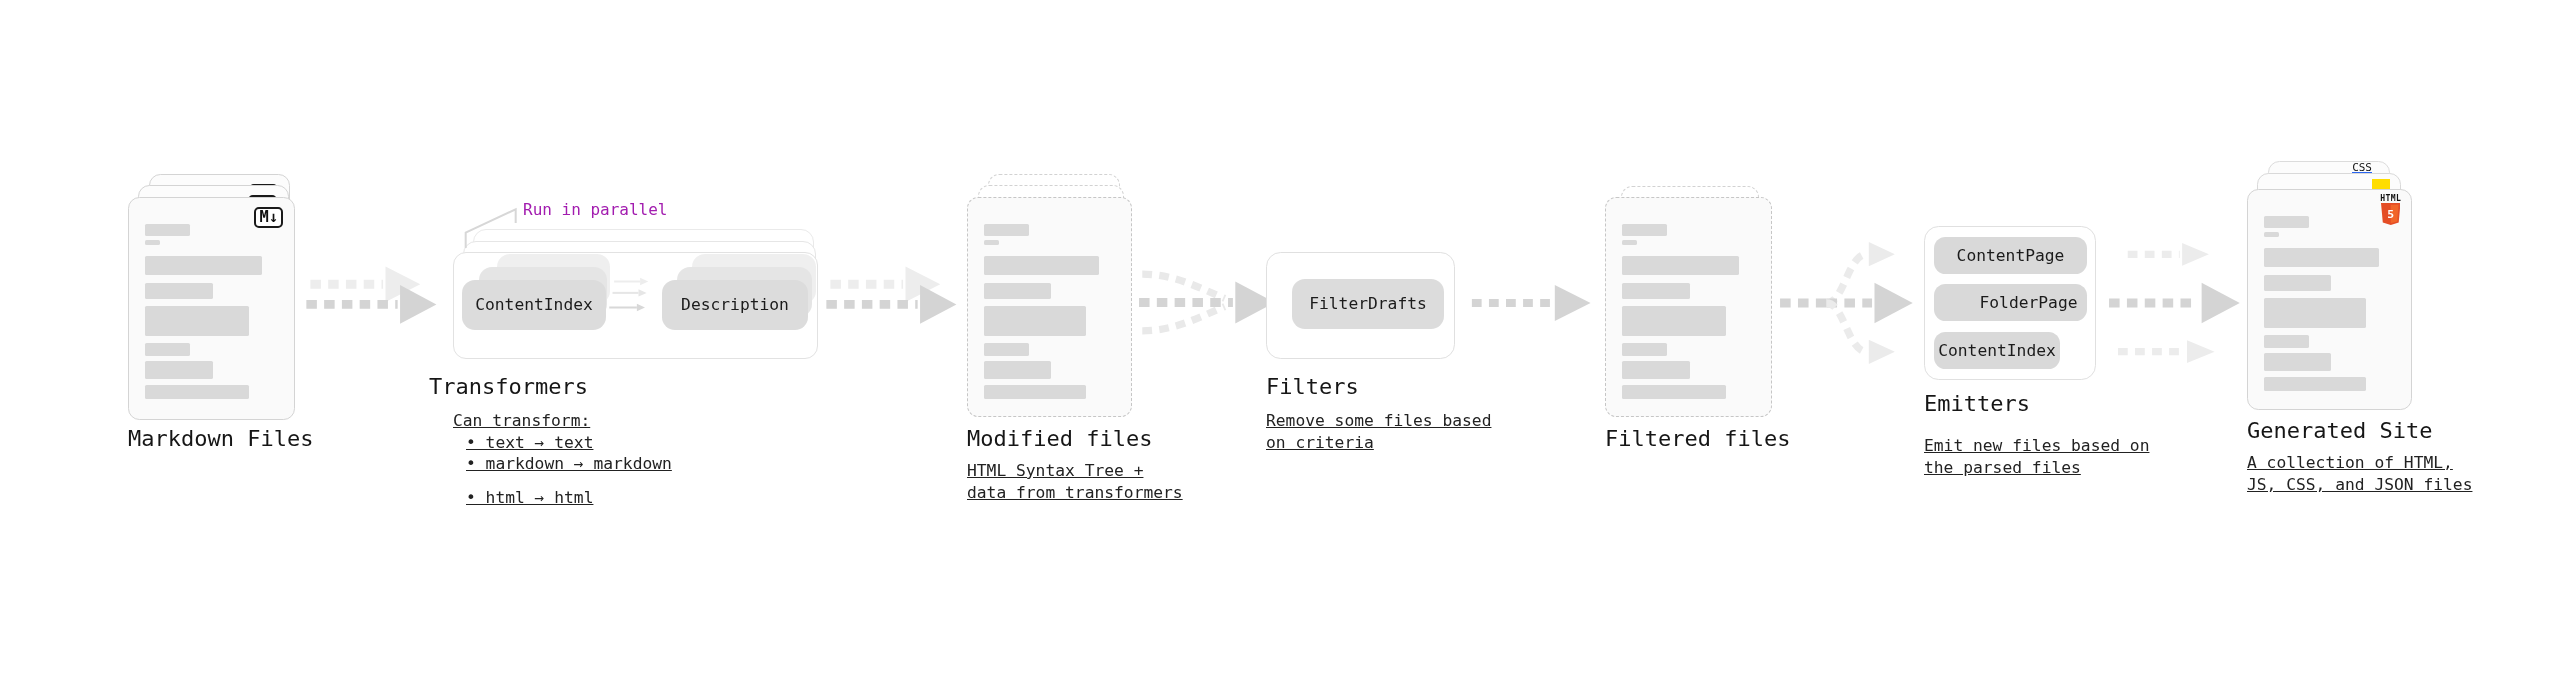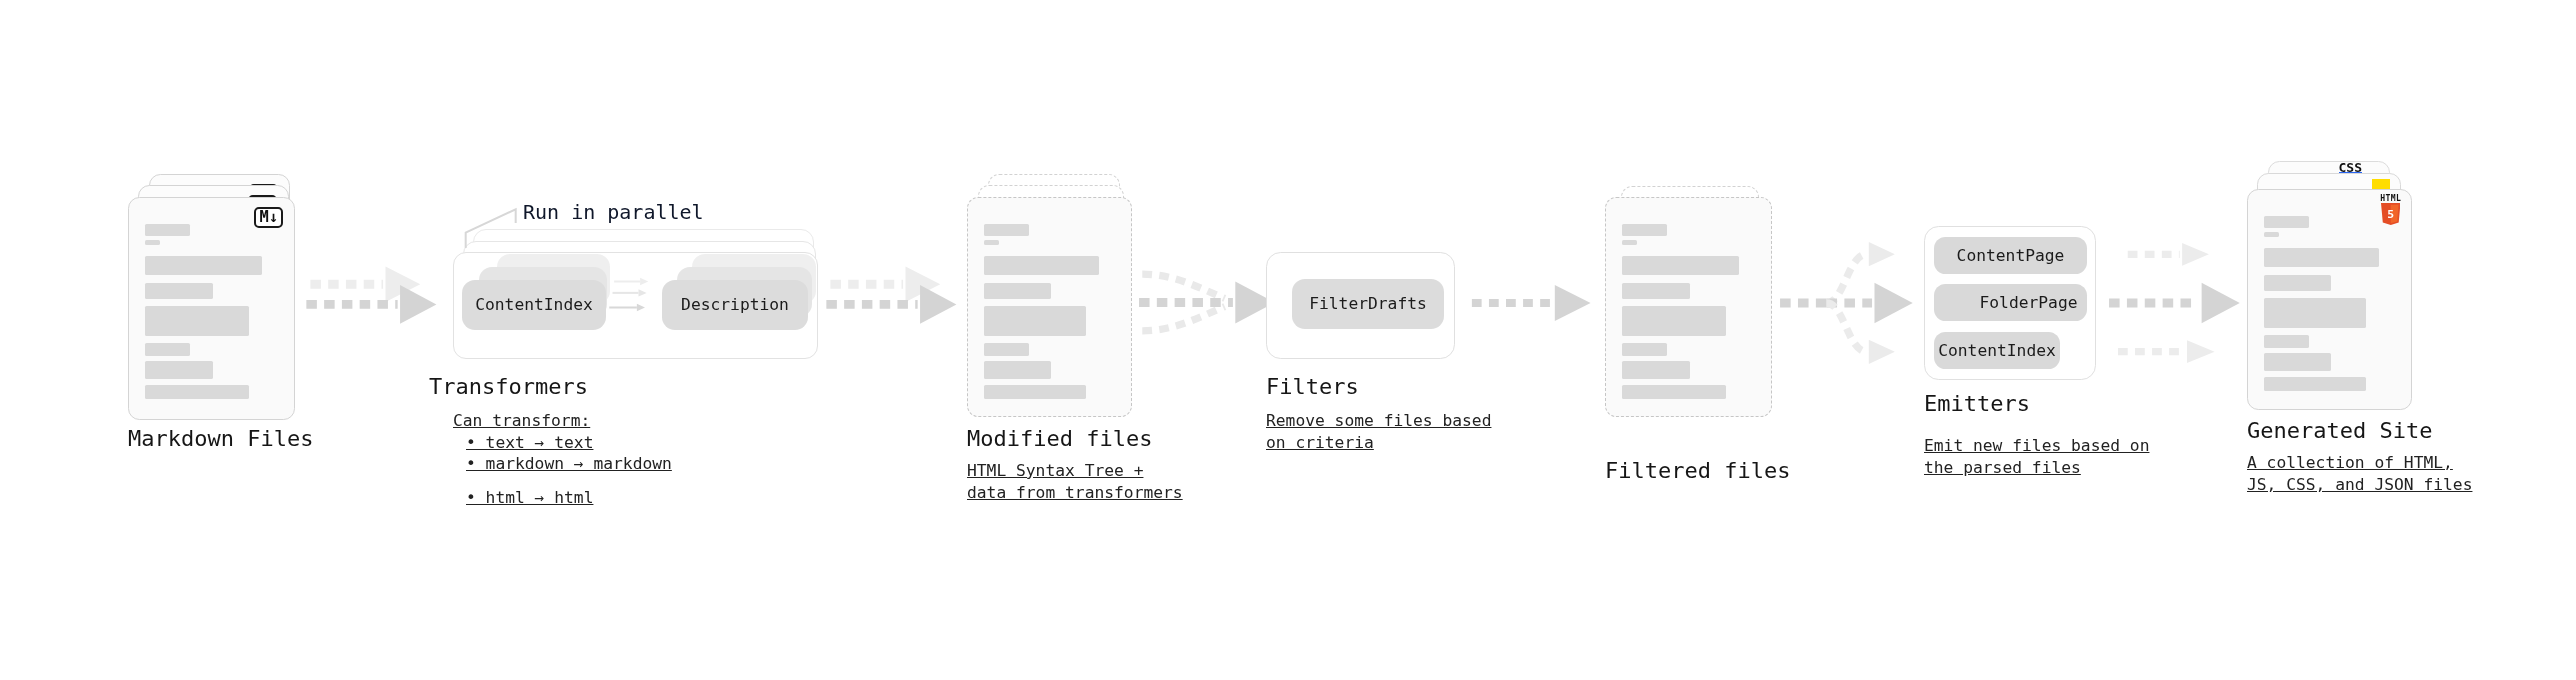--- a/index.html
+++ b/index.html
@@ -18,41 +18,41 @@
   .b3{width:88%;height:19.5px;margin-bottom:7.3px;}
   .b4{width:51%;height:16.3px;margin-bottom:7.3px;}
   .b5{width:78%;height:30px;margin-bottom:7.3px;}
   .b6{width:34%;height:12.2px;margin-bottom:4.9px;}
   .b7{width:51%;height:18px;margin-bottom:6.5px;}
   .b8{width:78%;height:14px;}
 
   
   .md-badge{position:absolute;top:9px;right:10.6px;border:2.4px solid #1a1a1a;border-radius:4.9px;
             background:#fff;font-weight:bold;font-size:15.4px;line-height:17px;padding:0 3.3px;color:#111;}
-  .css-badge{position:absolute;top:2.4px;right:27px;font-size:13px;font-weight:bold;color:#111;
+  .css-badge{position:absolute;top:2.4px;right:17px;font-size:11px;font-weight:normal;color:#111;
              border-bottom:3.3px solid var(--accent-css-blue,#2965f1);padding-bottom:0.8px;line-height:7.3px;}
   .js-badge{position:absolute;top:4.9px;right:9.8px;width:18.7px;height:10.6px;background:var(--accent-js-yellow,#ffdd00);}
   .html5-badge{position:absolute;top:4.1px;right:8.1px;width:24.4px;text-align:center;}
   .html5-word{font-size:8.1px;font-weight:bold;letter-spacing:0.4px;color:#111;line-height:9px;}
 
   
   .tbox{position:absolute;background:#ffffff;border:1.6px solid #e2e2e2;border-radius:13px;box-sizing:border-box;}
   .tbox.g1{border-color:#e6e6e6;}
   .tbox.g2{border-color:#eaeaea;}
   .pill{position:absolute;background:#dcdcdc;border-radius:13px;font-size:16.3px;color:#1b1b1b;
         text-align:center;box-sizing:border-box;}
   .pill.g1{background:#e5e5e5;}
   .pill.g2{background:#efefef;}
   .pill.h62{height:50px;line-height:50px;}
   .pill.h45{height:37px;line-height:37px;border-radius:11.4px;background:#d9d9d9;}
 
   
   .title{position:absolute;font-size:22px;color:#161616;white-space:nowrap;}
   .caption{position:absolute;font-size:16.3px;line-height:22px;color:#222;white-space:pre-line;text-decoration:underline;}
-  .note{position:absolute;font-size:20px;color:#0f172a;white-space:nowrap;}
+  .note{position:absolute;font-size:16px;color:#a21caf;white-space:nowrap;}
   svg{position:absolute;display:block;}
 </style>
 </head>
 <body>
 
 <div class="canvas">
 
   <div>
     <div class="card ghost" style="left:149px;top:174px;width:141px;height:223px;">
       <div class="md-badge">M↓</div>
@@ -171,21 +171,21 @@
         <div class="bar b1"></div>
         <div class="bar b2"></div>
         <div class="bar b3"></div>
         <div class="bar b4"></div>
         <div class="bar b5"></div>
         <div class="bar b6"></div>
         <div class="bar b7"></div>
         <div class="bar b8"></div>
       </div>
     </div>
-    <div class="title" style="left:1605px;top:426px;margin-top:32px;">Filtered files</div>
+    <div class="title" style="left:1605px;top:426px;">Filtered files</div>
   </div>
 
   <svg style="left:1776px;top:241px;" width="140" height="124" viewBox="0 0 172 152">
     <line x1="5" y1="76" x2="62" y2="76" stroke="#d4d4d4" stroke-width="11" stroke-dasharray="13 9"></line>
     <path d="M62,76 C84,76 88,16 112,16" stroke="#ebebeb" stroke-width="9" stroke-dasharray="12 9" fill="none"></path>
     <polygon points="114,1 114,31 146,16" fill="#ebebeb"></polygon>
     <line x1="62" y1="76" x2="118" y2="76" stroke="#d4d4d4" stroke-width="11" stroke-dasharray="13 9"></line>
     <polygon points="121,51 121,101 168,76" fill="#d4d4d4"></polygon>
     <path d="M62,76 C84,76 88,136 112,136" stroke="#ebebeb" stroke-width="9" stroke-dasharray="12 9" fill="none"></path>
     <polygon points="114,121 114,151 146,136" fill="#ebebeb"></polygon>

